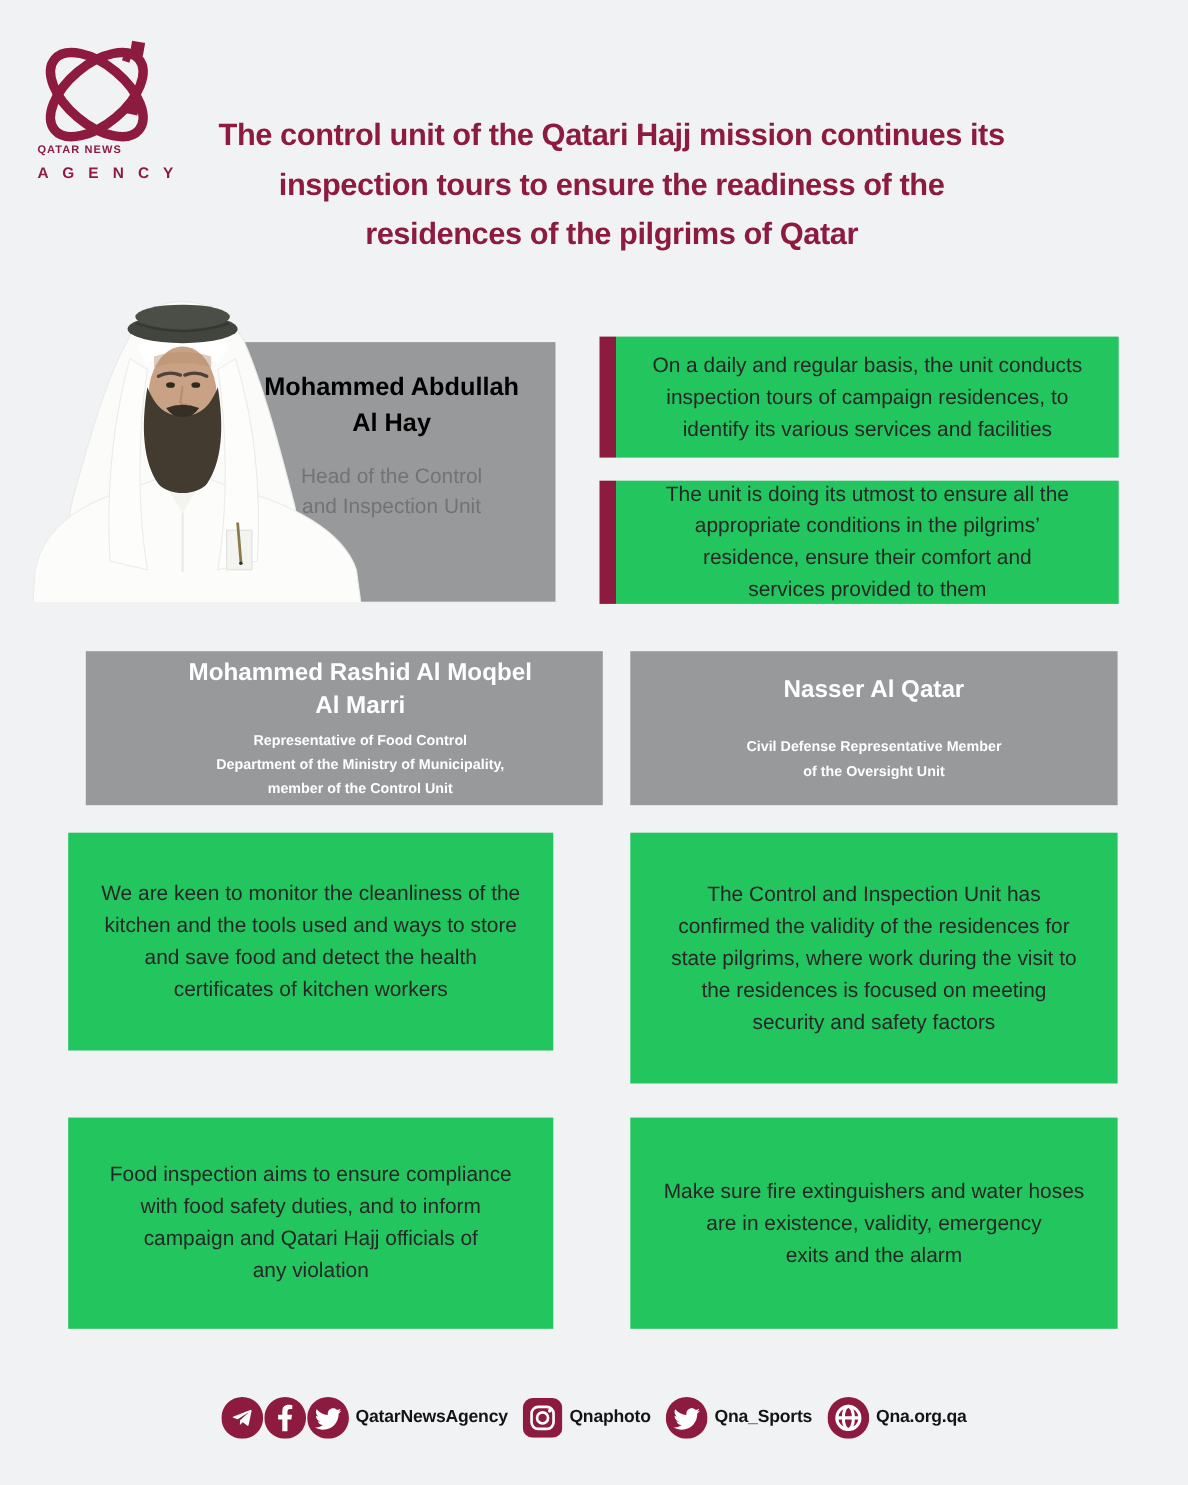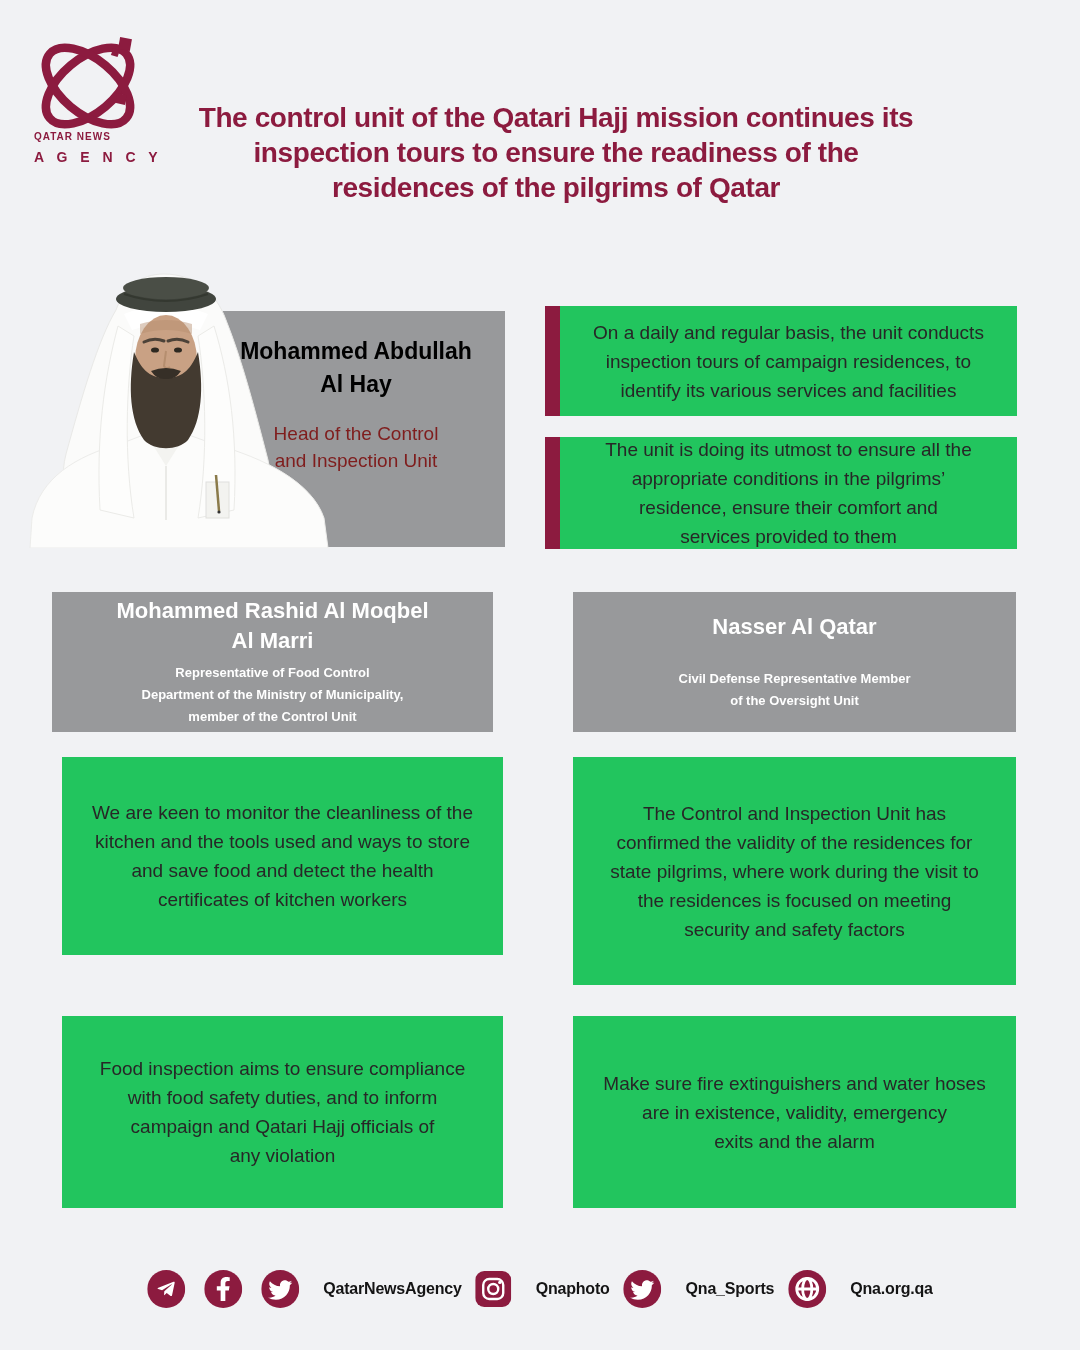--- a/index.html
+++ b/index.html
@@ -12,64 +12,64 @@
   .preline{white-space:pre-line;}
 
   
   .logo-art{left:33px;top:36px;width:128px;height:96px;}
   .logo-text1{left:34px;top:131px;width:130px;color:#8c1b3f;font-weight:bold;
     font-size:10px;letter-spacing:1px;}
   .logo-text2{left:34px;top:149px;width:130px;color:#8c1b3f;font-weight:bold;
     font-size:14px;letter-spacing:4.5px;}
   .main-title{
     left:150px;top:100px;width:812px;text-align:center;
-    color:#8c1b3f;font-weight:bold;font-size:28px;line-height:35px;
+    color:#8c1b3f;font-weight:bold;font-size:28px;line-height:45px;
     letter-spacing:-0.4px;
   }
 
   
   .gray-box{background:#98999b;}
   .p1-box{left:214px;top:311px;width:291px;height:236px;}
   .p1-photo{left:28px;top:268px;width:312px;height:280px;}
   .p1-name{left:232px;top:335px;width:248px;text-align:center;color:#000000;
     font-weight:bold;font-size:23px;line-height:33px;}
-  .p1-role{left:232px;top:420px;width:248px;text-align:center;color:#7f1d1d;
+  .p1-role{left:232px;top:420px;width:248px;text-align:center;color:#737373;
     font-size:19px;line-height:27px;}
 
   
   .quote-side{display:flex;}
   .qbar-v{width:15px;background:#8c1b3f;flex:none;}
   .qbody{flex:1;background:#22c55e;display:flex;align-items:center;justify-content:center;}
   .qtext{text-align:center;color:#272727;font-size:19px;line-height:29px;}
   .q-top1{left:545px;top:306px;width:472px;height:110px;}
   .q-top2{left:545px;top:437px;width:472px;height:112px;}
 
   
   .hdr-box{display:flex;flex-direction:column;align-items:center;justify-content:center;}
-  .hdr-left{left:52px;top:592px;width:441px;height:140px;}
+  .hdr-left{left:78px;top:592px;width:441px;height:140px;padding-left:29px;}
   .hdr-right{left:573px;top:592px;width:443px;height:140px;}
   .hdr-name{color:#fff;font-weight:bold;font-size:22px;line-height:30px;text-align:center;}
   .hdr-role{color:#fff;font-size:13px;line-height:22px;text-align:center;font-weight:bold;}
   .gap-sm .hdr-name{margin-bottom:6px;}
   .gap-lg .hdr-name{margin-bottom:26px;}
 
   
   .quote-stack{display:flex;flex-direction:row;}
   .qbar-h{height:15px;background:#8c1b3f;flex:none;}
   .q-m-left {left:62px; top:757px;width:441px;height:198px;}
   .q-m-right{left:573px;top:757px;width:443px;height:228px;}
   .q-b-left {left:62px; top:1016px;width:441px;height:192px;}
   .q-b-right{left:573px;top:1016px;width:443px;height:192px;}
 
   
   .footer{
     left:50%;top:1268px;transform:translateX(-50%);
     display:flex;align-items:center;gap:14px;height:42px;
   }
-  .fgroup{display:flex;align-items:center;gap:19px;}
+  .fgroup{display:flex;align-items:center;gap:1px;}
   .ficon{display:flex;width:38px;height:38px;flex:none;}
   .ficon.sq{width:36px;height:36px;}
   .flabel{margin-left:5px;color:#141414;font-weight:bold;font-size:16px;
     letter-spacing:-0.2px;white-space:nowrap;}
 </style>
 </head>
 <body>
 
 <div class="stage">
 

